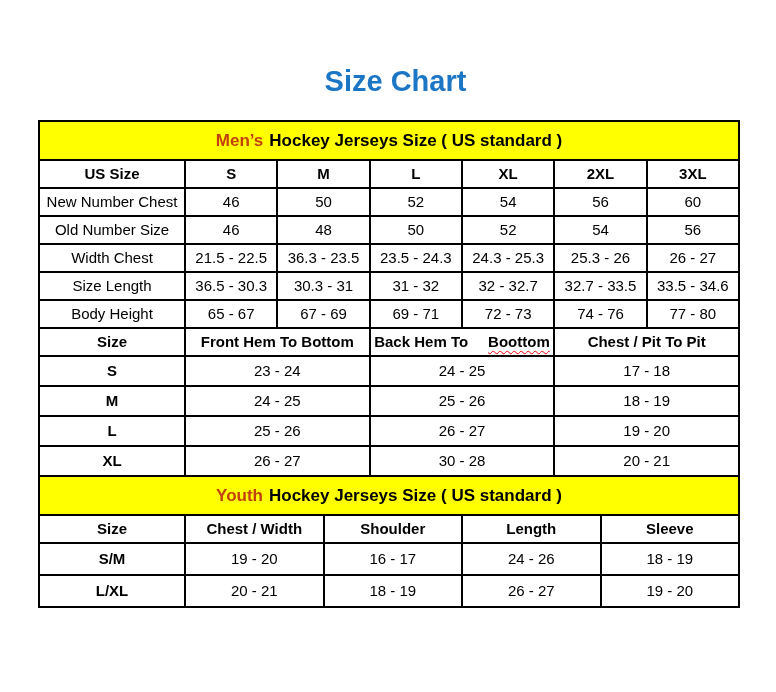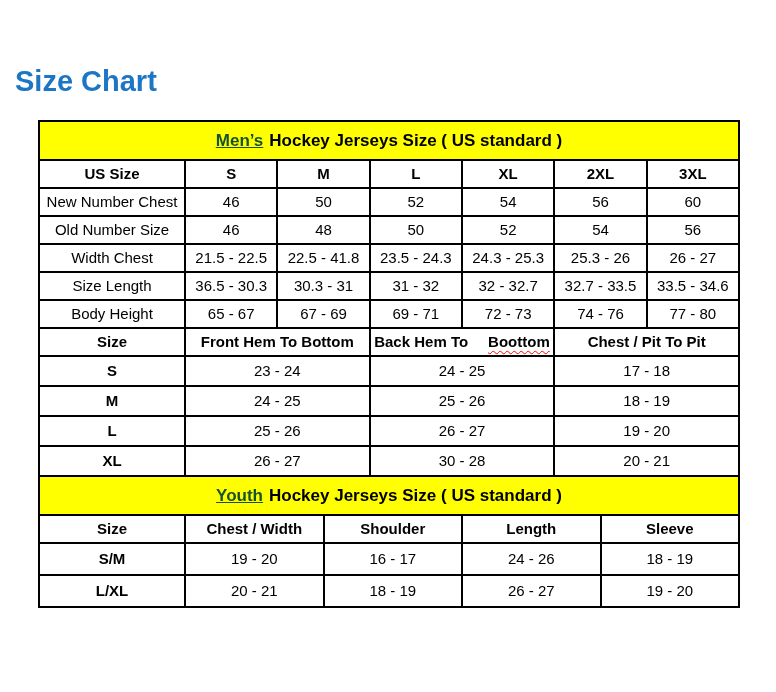--- a/index.html
+++ b/index.html
@@ -8,20 +8,21 @@
     background: #ffffff;
     width: 776px;
     height: 692px;
     font-family: "Liberation Sans", sans-serif;
     color: #000000;
     position: relative;
     overflow: hidden;
   }
   .page-title {
     margin: 64px 0 0 0;
+    text-align: center;
     font-size: 29px;
     font-weight: bold;
     color: #1c76c5;
     letter-spacing: 0px;
     line-height: 34px;
     padding-left: 15px;
   }
   .chart-wrap {
     position: absolute;
     left: 38px;
@@ -44,21 +45,21 @@
     padding: 1px 2px;
     line-height: 1.15;
     overflow: hidden;
   }
   tr.band-row td {
     background: #ffff00;
     font-weight: bold;
     font-size: 17px;
     height: 35px;
   }
-  .band-hl { color: #14532d; text-decoration: underline; }
+  .band-hl { color: #c2410c; }
   .band-rest { margin-left: 6px; }
   tr.hdr-row td {
     font-weight: bold;
     height: 24px;
   }
   tr.m-row td  { height: 24px; }
   tr.w-row td  { height: 26px; }
   tr.y-row td  { height: 28px; }
   td.rowlabel-bold { font-weight: bold; }
   .sq {
@@ -114,21 +115,21 @@
         <td>46</td>
         <td>48</td>
         <td>50</td>
         <td>52</td>
         <td>54</td>
         <td>56</td>
       </tr>
       <tr class="m-row">
         <td>Width Chest</td>
         <td>21.5 - 22.5</td>
-        <td>22.5 - 41.8</td>
+        <td>36.3 - 23.5</td>
         <td>23.5 - 24.3</td>
         <td>24.3 - 25.3</td>
         <td>25.3 - 26</td>
         <td>26 - 27</td>
       </tr>
       <tr class="m-row">
         <td>Size Length</td>
         <td>36.5 - 30.3</td>
         <td>30.3 - 31</td>
         <td>31 - 32</td>

